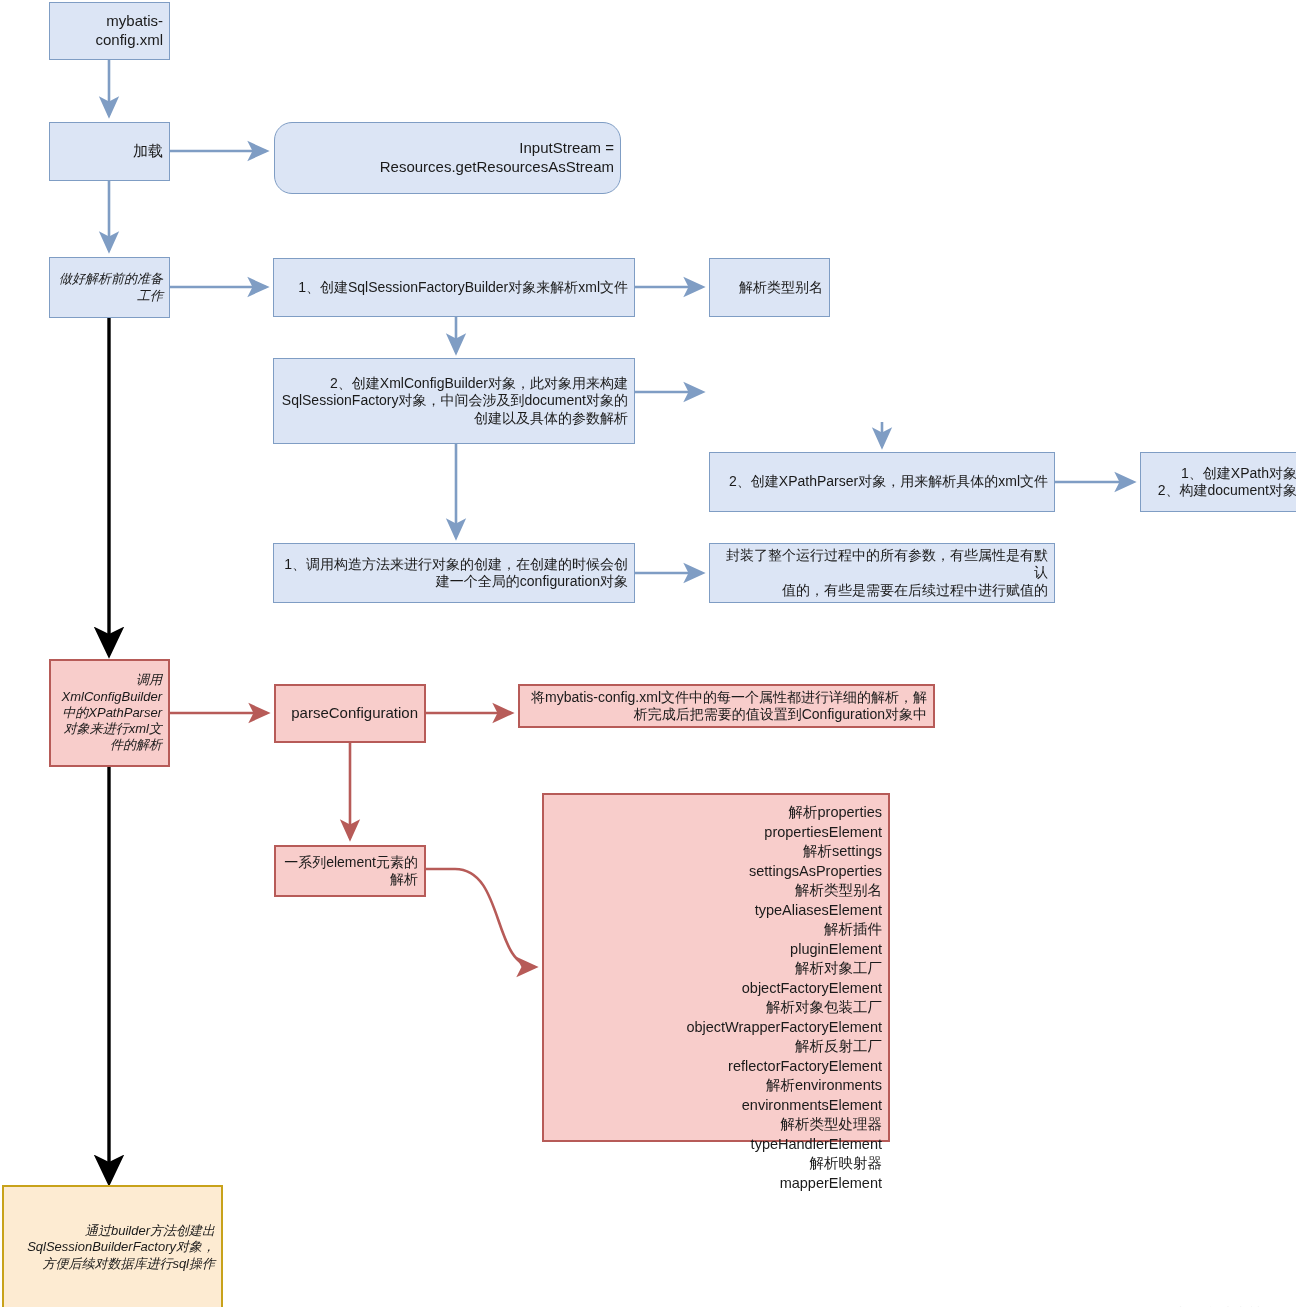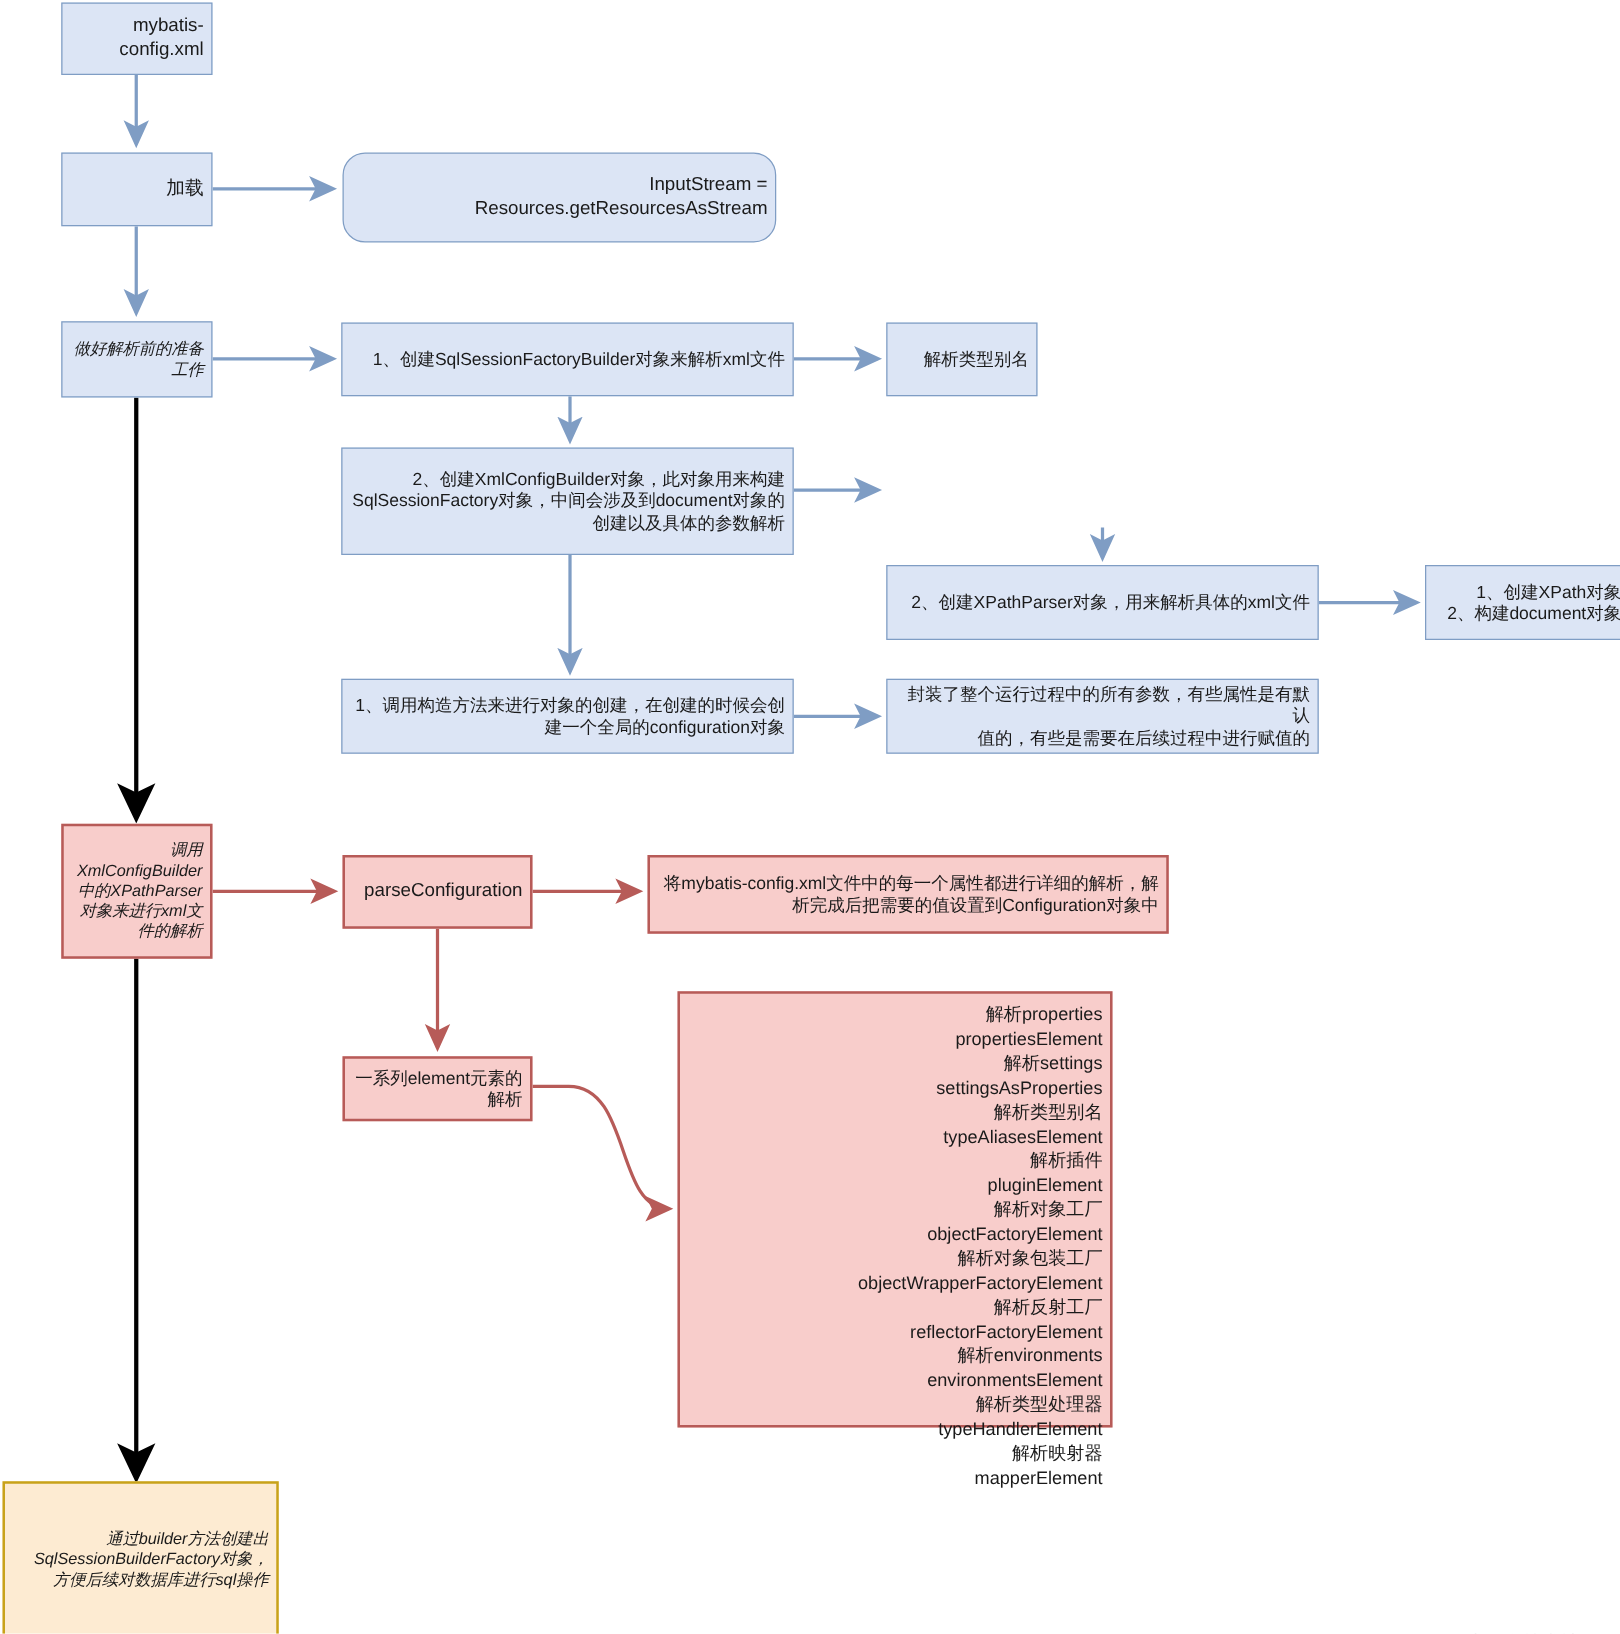--- a/index.html
+++ b/index.html
@@ -174,21 +174,21 @@
 XmlConfigBuilder
 中的XPathParser
 对象来进行xml文
 件的解析</span>
   </div>
 
   <div class="node red fs15" style="left:274px; top:684px; width:152px; height:59px;">
     <span class="txt">parseConfiguration</span>
   </div>
 
-  <div class="node red fs14" style="left:518px; top:684px; width:417px; height:63px;">
+  <div class="node red fs14" style="left:518px; top:684px; width:417px; height:44px;">
     <span class="txt">将mybatis-config.xml文件中的每一个属性都进行详细的解析，解
 析完成后把需要的值设置到Configuration对象中</span>
   </div>
 
   <div class="node red fs14" style="left:274px; top:845px; width:152px; height:52px;">
     <span class="txt">一系列element元素的
 解析</span>
   </div>
 
   <div class="node red list-node" style="left:542px; top:793px; width:348px; height:349px;">

